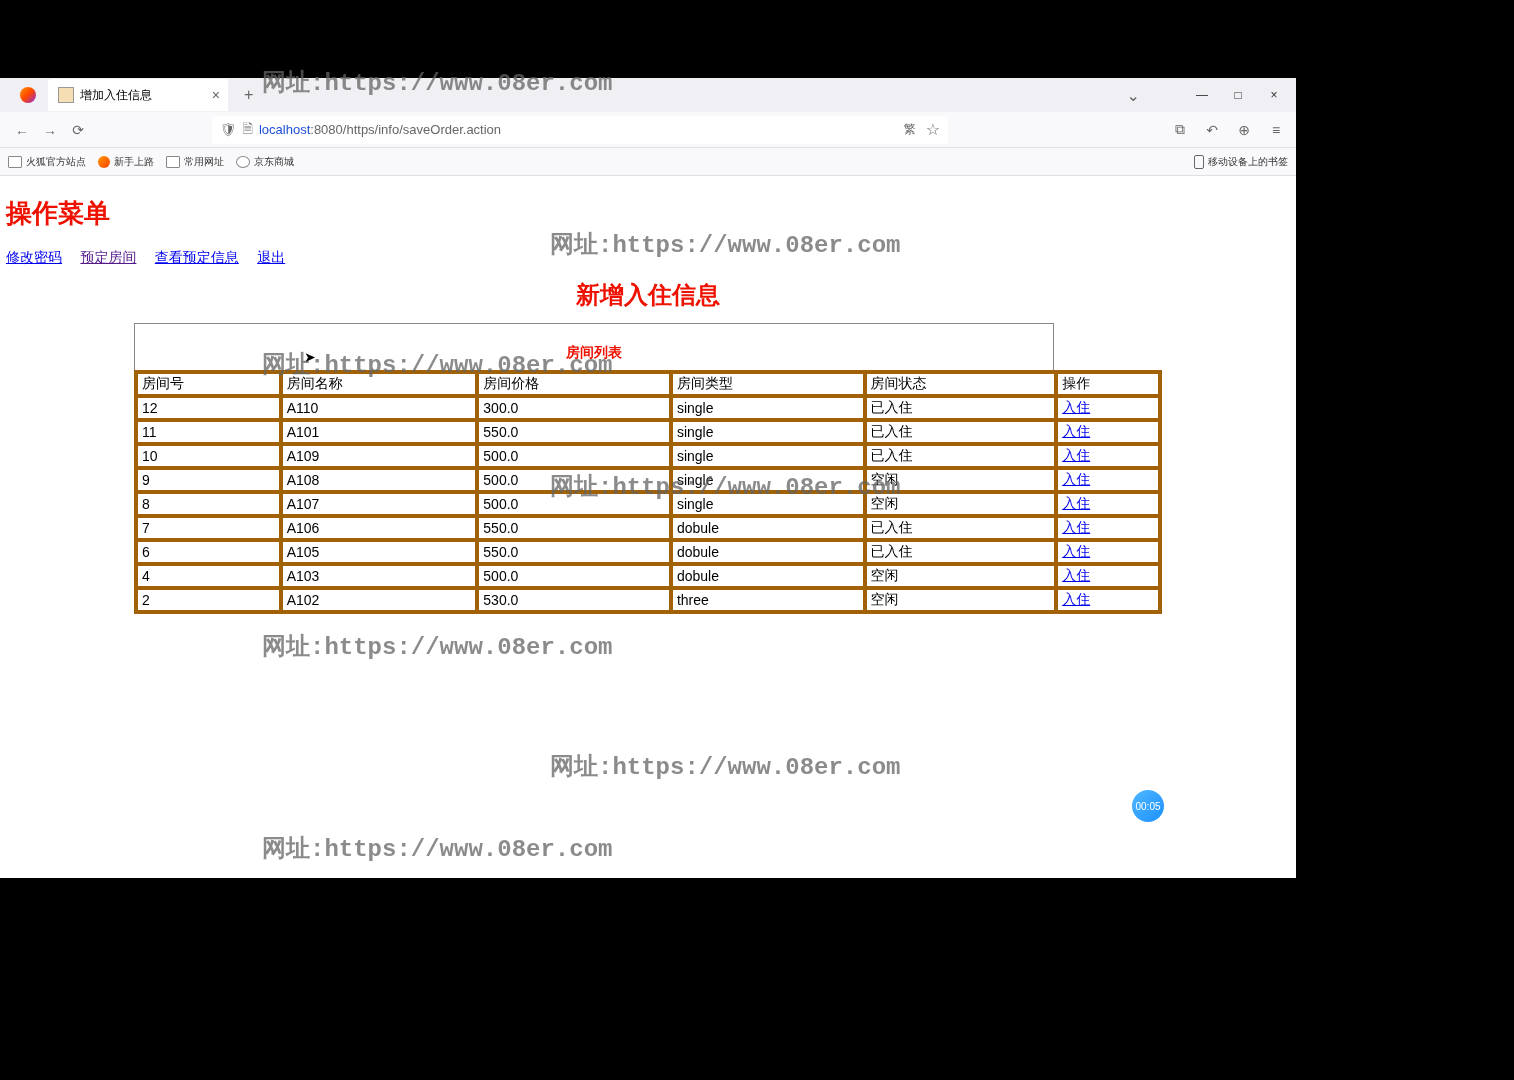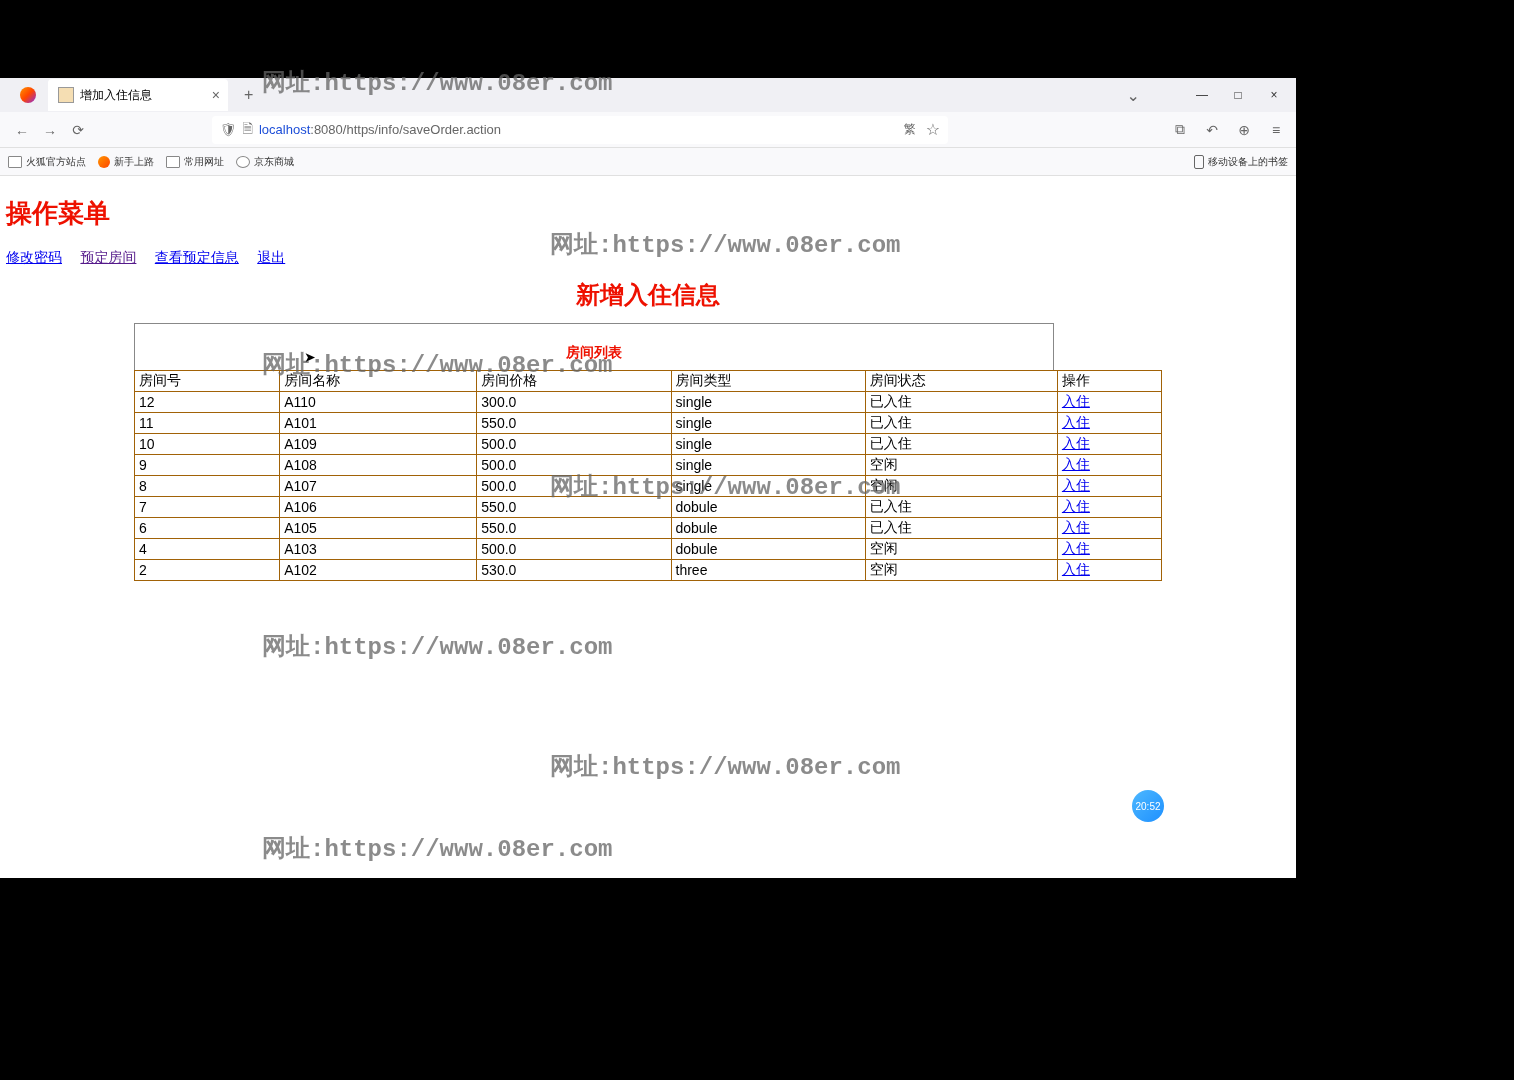--- a/index.html
+++ b/index.html
@@ -243,21 +243,21 @@
       border: 1px solid #888;
       border-bottom: none;
       width: 920px;
     }
     table {
       border-collapse: collapse;
       width: 100%;
       font-size: 14px;
     }
     th, td {
-      border: 1px solid #a16207;
+      border: 4px solid #a16207;
       padding: 1px 4px;
       text-align: left;
       font-weight: normal;
     }
     th {
       background: #fff;
     }
     .action-link {
       color: #0000ee;
       text-decoration: underline;
@@ -462,14 +462,14 @@
 </div>
 
 <div class="watermark" style="top:66px;left:262px">网址:https://www.08er.com</div>
 <div class="watermark" style="top:228px;left:550px">网址:https://www.08er.com</div>
 <div class="watermark" style="top:348px;left:262px">网址:https://www.08er.com</div>
 <div class="watermark" style="top:470px;left:550px">网址:https://www.08er.com</div>
 <div class="watermark" style="top:630px;left:262px">网址:https://www.08er.com</div>
 <div class="watermark" style="top:750px;left:550px">网址:https://www.08er.com</div>
 <div class="watermark" style="top:832px;left:262px">网址:https://www.08er.com</div>
 
-<div class="timer-badge">20:52</div>
+<div class="timer-badge">00:05</div>
 <div class="cursor-arrow">➤</div>
 
 </body></html>

